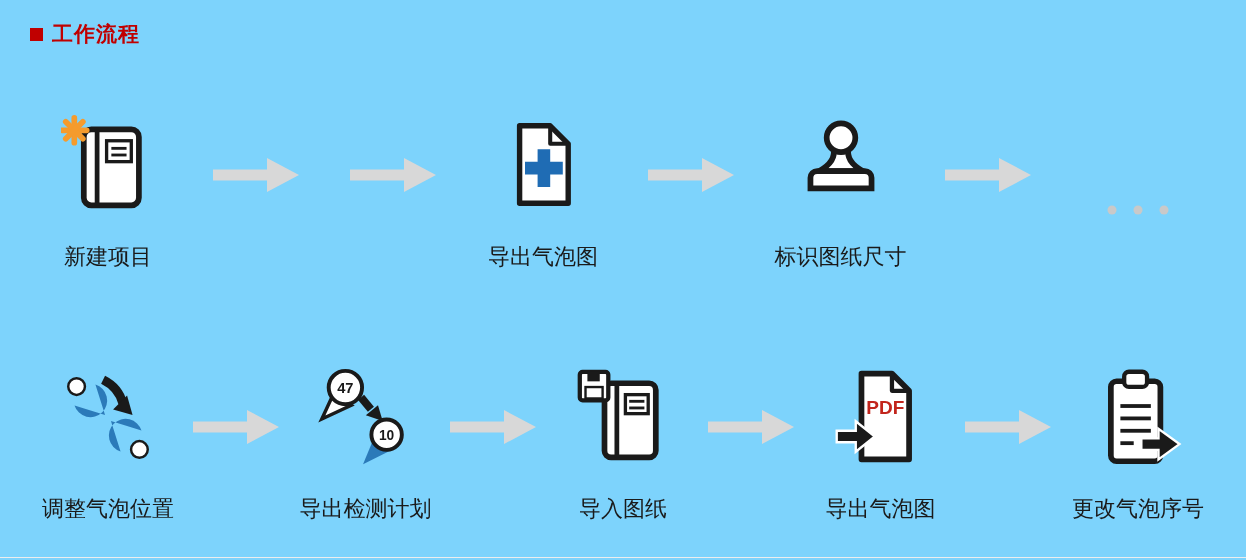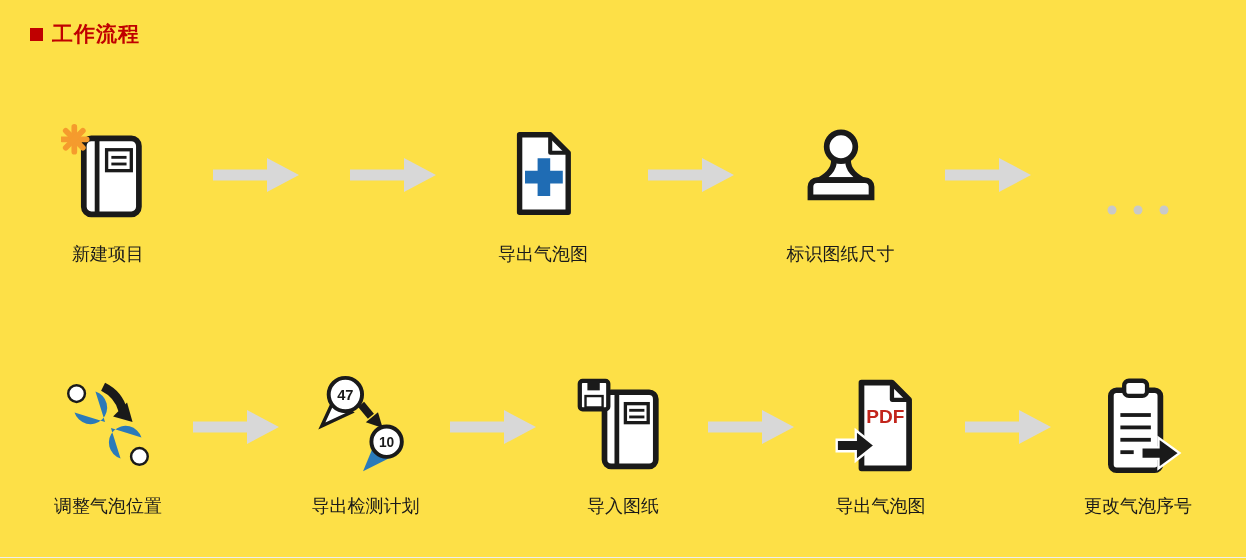--- a/index.html
+++ b/index.html
@@ -1,28 +1,28 @@
 <!DOCTYPE html>
 <html><head>
 <meta charset="utf-8">
 <style>
   *{box-sizing:border-box}
   html,body{margin:0;padding:0}
   body{width:1246px;height:560px;background:#fff;font-family:"Liberation Sans","DejaVu Sans",sans-serif}
-  .page{position:relative;width:1246px;height:560px;background:#fde047;overflow:hidden}
+  .page{position:relative;width:1246px;height:560px;background:#7dd3fc;overflow:hidden}
   .header{position:absolute;top:20px;left:30px;display:flex;align-items:center;gap:9px}
   .bullet{width:13px;height:13px;background:#c00000;flex:none}
   .title{font-size:21px;font-weight:bold;color:#c00000;letter-spacing:1px}
   .flow{position:absolute;top:112px;left:28px;right:28px}
   .row{display:flex;align-items:flex-start}
   .row+.row{margin-top:100px}
   .step{width:160px;display:flex;flex-direction:column;align-items:center;flex:none}
-  .iconbox{height:122px;display:flex;align-items:center;justify-content:center}
+  .iconbox{height:122px;display:flex;align-items:flex-start;justify-content:center}
   .dotsbox{height:122px;display:flex;align-items:flex-end;justify-content:center;padding-bottom:16px}
-  .label{margin-top:8px;font-size:18px;color:#1a1a1a;white-space:nowrap;height:22px;text-align:left}
+  .label{margin-top:8px;font-size:22px;color:#1a1a1a;white-space:nowrap;height:22px;text-align:left}
   .arrowcell{flex:1;display:flex;justify-content:center;align-items:flex-start;padding-top:44px}
   .bottom-line{position:absolute;left:0;right:0;bottom:2px;height:1px;background:#ededed}
   svg{display:block}
   text{font-family:"Liberation Sans","DejaVu Sans",sans-serif}
 </style>
 </head>
 <body>
 
 <div class="page">
 

